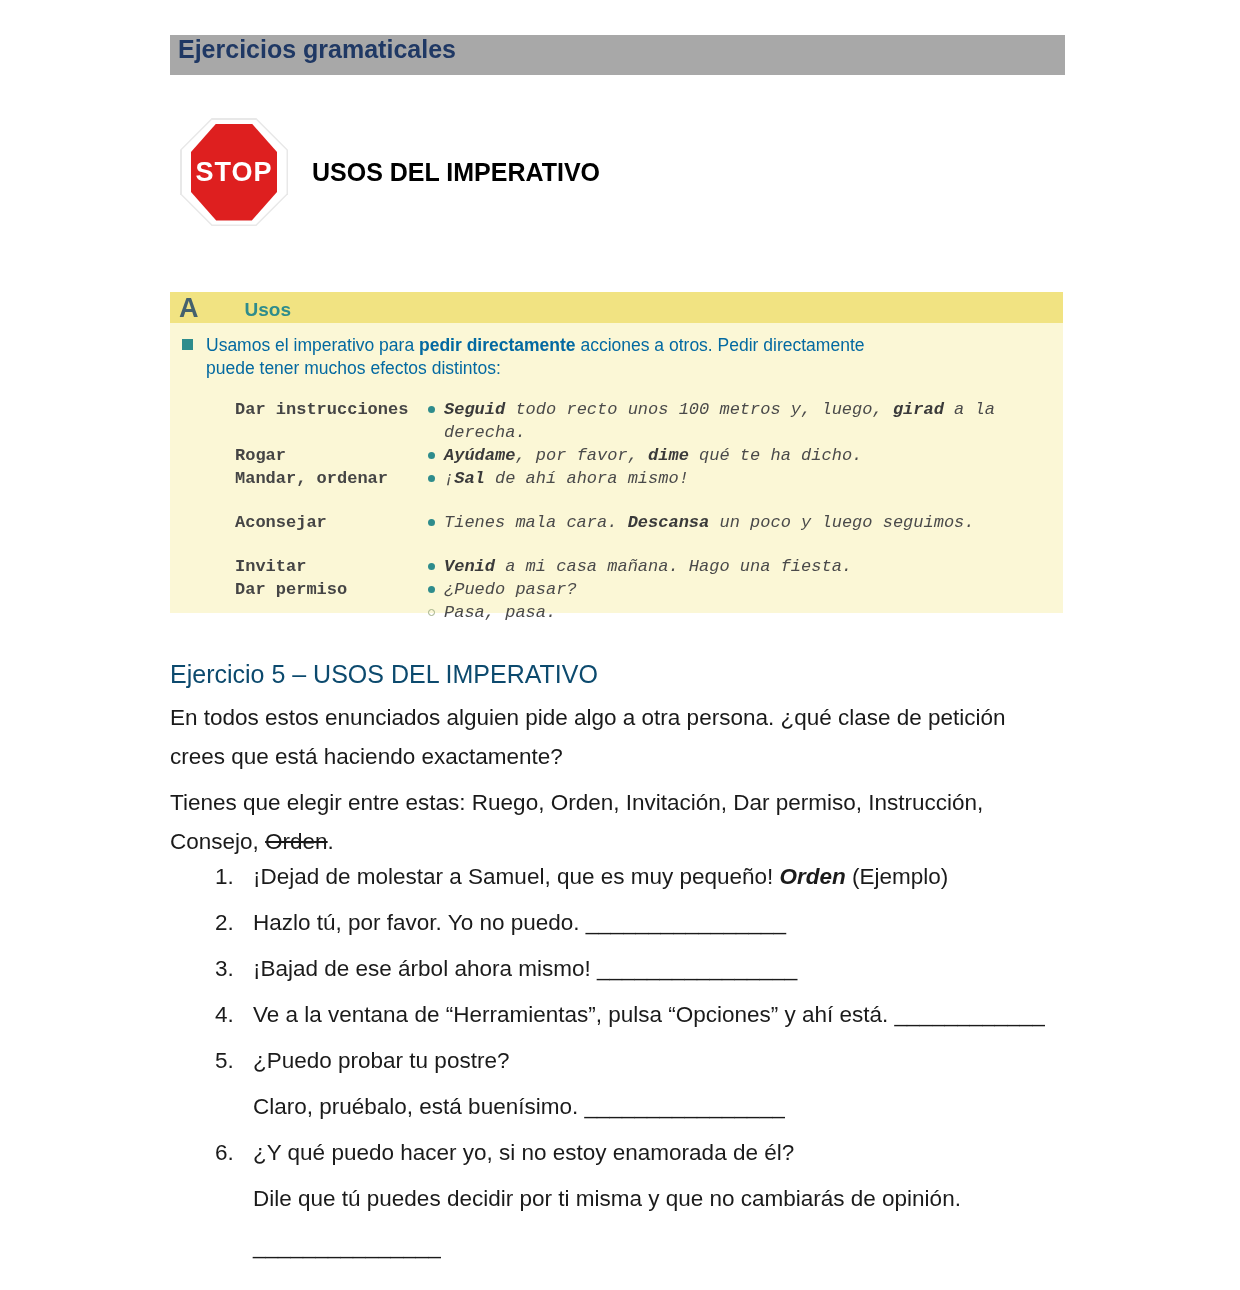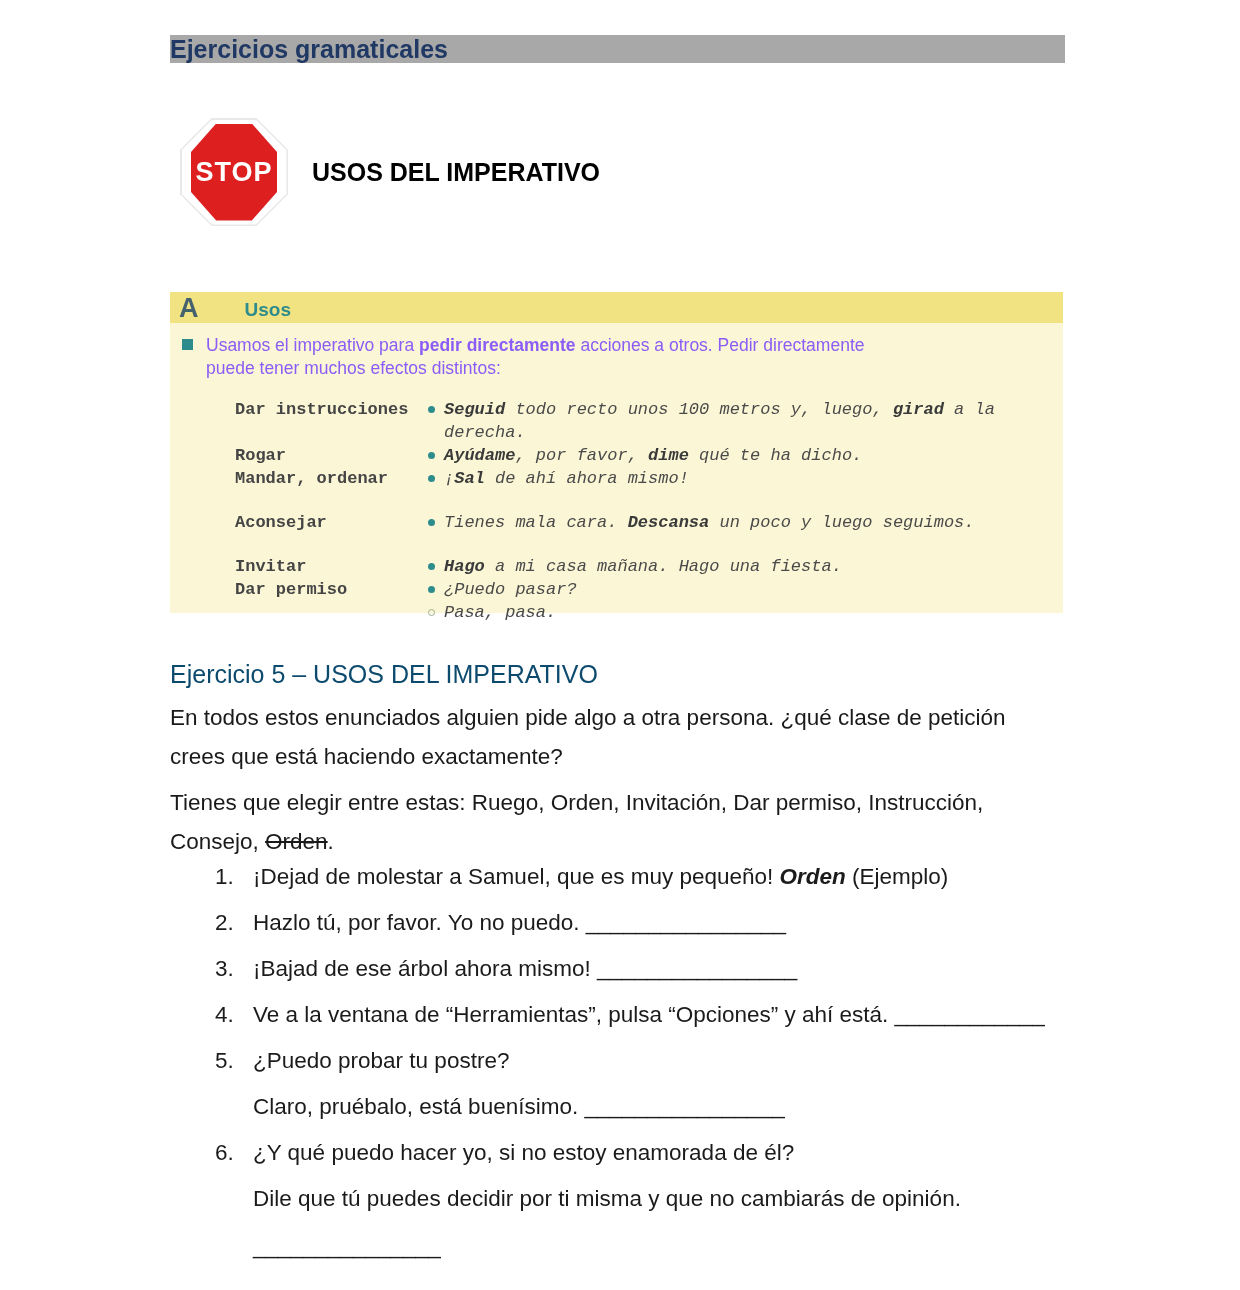--- a/index.html
+++ b/index.html
@@ -11,24 +11,24 @@
     background: #ffffff;
     font-family: "Liberation Sans", sans-serif;
     color: #1b1b1b;
     overflow: hidden;
   }
 
   
   .header-bar {
     position: absolute;
     left: 170px; top: 35px;
-    width: 895px; height: 28px;
+    width: 895px; height: 40px;
     background: #a8a8a8;
-    display: flex; align-items: center;
-    padding-left: 0;
+    display: flex; 
+    padding-left: 8px;
   }
   .header-bar .bar-text {
     font-size: 25px; font-weight: bold; color: #1f3864;
   }
 
   
   .title-row {
     position: absolute;
     left: 180px; top: 118px;
     display: flex; align-items: center;
@@ -84,21 +84,21 @@
     background: #fbf7d6;
     padding: 11px 16px 0 12px;
   }
   .usos-intro { display: flex; }
   .sq-bullet {
     width: 11px; height: 11px; background: #2e8c8c;
     margin-top: 5px; flex: 0 0 auto;
   }
   .usos-intro-text {
     margin-left: 13px; width: 680px;
-    font-size: 17.5px; line-height: 23px; color: #8b5cf6;
+    font-size: 17.5px; line-height: 23px; color: #0369a1;
   }
   .usos-intro-text .bold { font-weight: bold; }
 
   .usos-table { margin-top: 18px; margin-left: 53px; font-family: Liberation Mono, monospace; }
   .u-row { display: flex; line-height: 23px; }
   .u-row.gap-before { margin-top: 21px; }
   .u-label {
     width: 193px; flex: 0 0 auto;
     font-size: 17px; font-weight: 600; color: #454545;
   }
@@ -191,21 +191,21 @@
           <div class="u-label">Aconsejar</div>
           <div class="u-ex">
               <span class="dot"></span>
               <span><span class="seg-i">Tienes mala cara. </span><span class="seg-bi">Descansa</span><span class="seg-i"> un poco y luego seguimos.</span></span>
             </div>
         </div>
         <div class="u-row gap-before">
           <div class="u-label">Invitar</div>
           <div class="u-ex">
               <span class="dot"></span>
-              <span><span class="seg-bi">Hago</span><span class="seg-i"> a mi casa mañana. Hago una fiesta.</span></span>
+              <span><span class="seg-bi">Venid</span><span class="seg-i"> a mi casa mañana. Hago una fiesta.</span></span>
             </div>
         </div>
         <div class="u-row">
           <div class="u-label">Dar permiso</div>
           <div class="u-ex">
               <span class="dot"></span>
               <span><span class="seg-i">¿Puedo pasar?</span></span>
             </div>
         </div>
         <div class="u-row">

